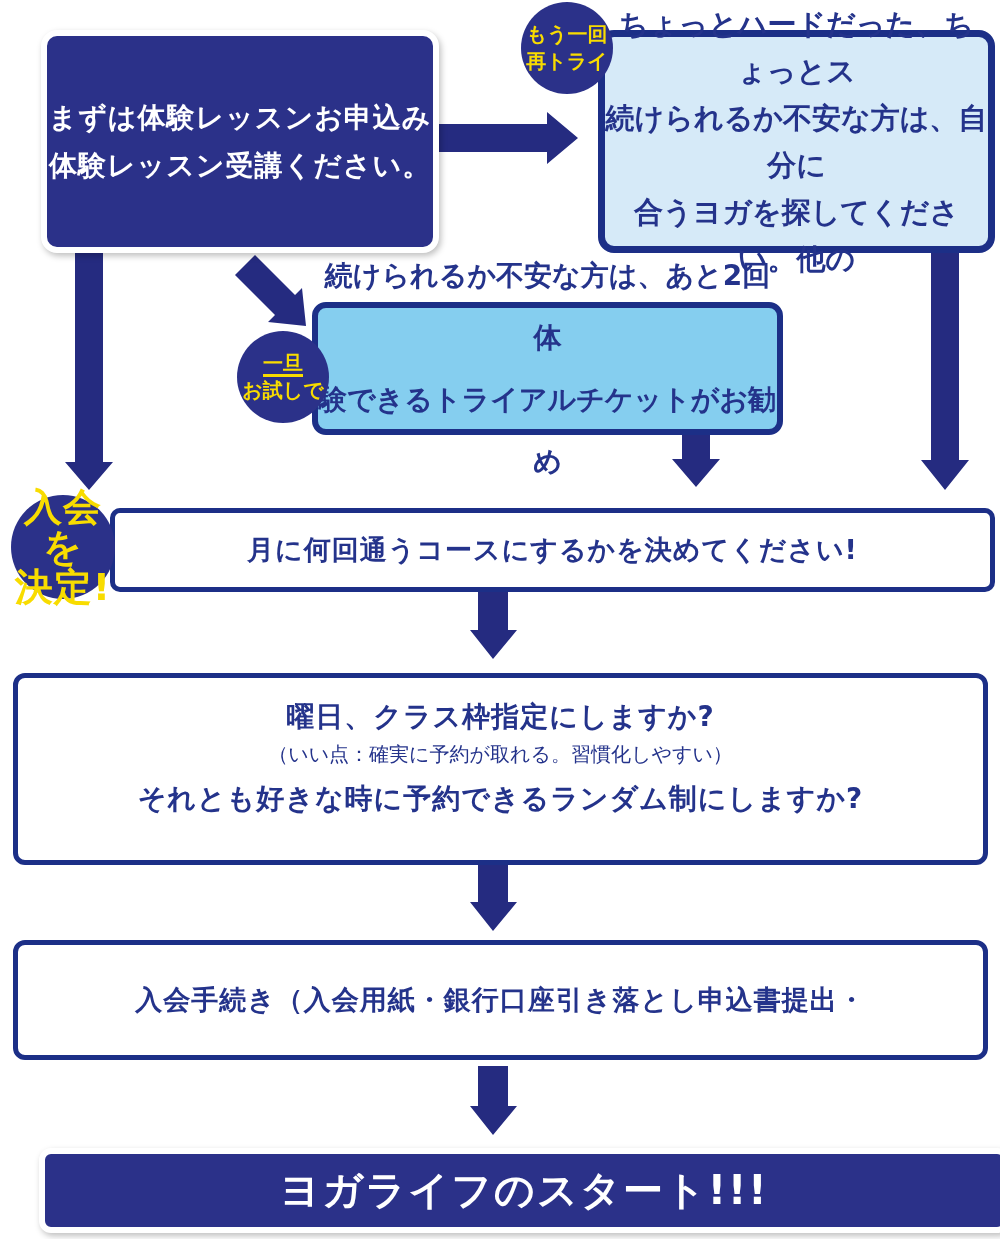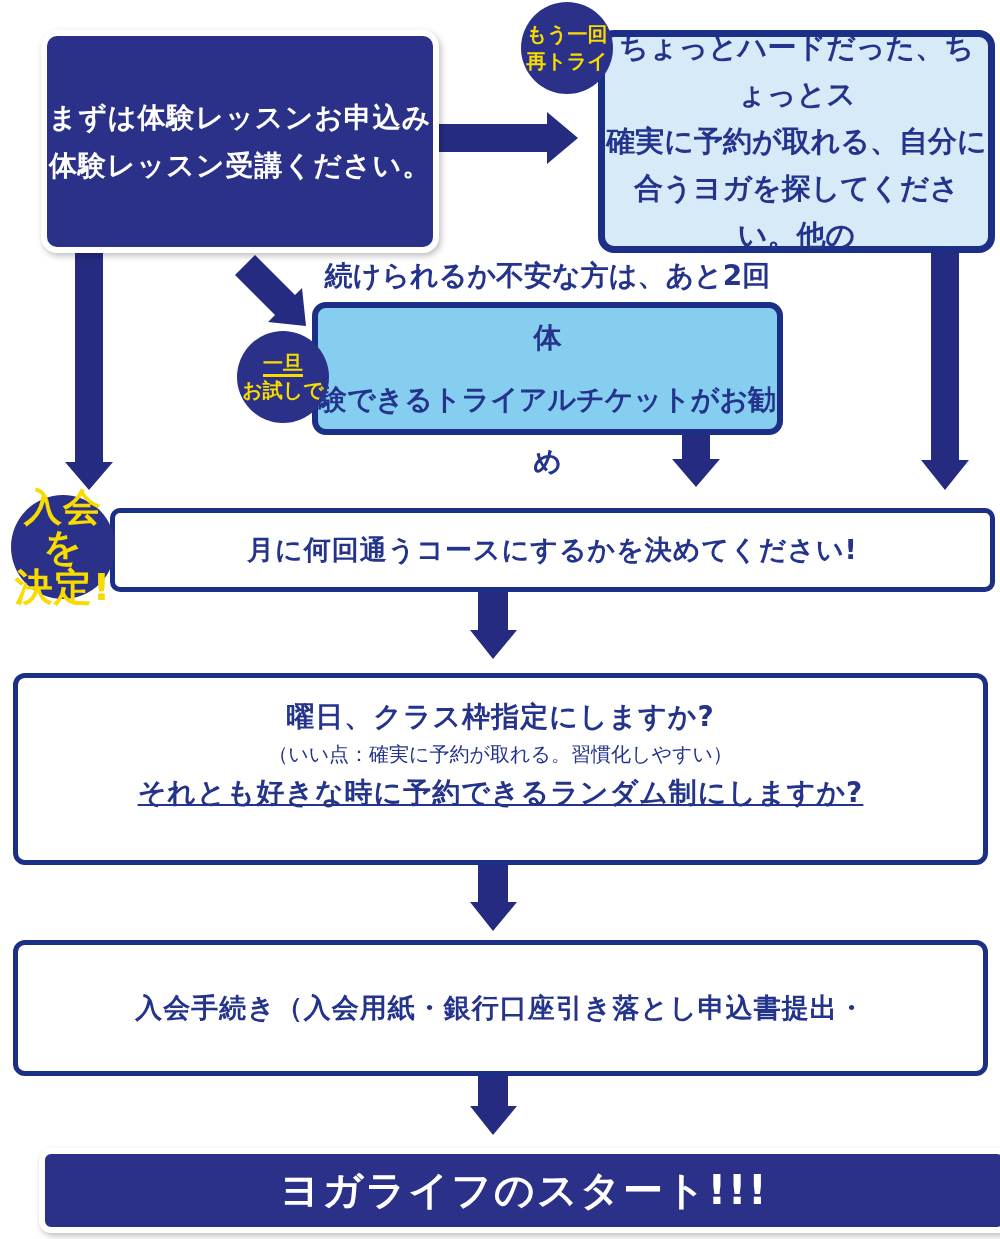--- a/index.html
+++ b/index.html
@@ -36,24 +36,24 @@
     background:#ffffff;
     border:5px solid var(--border_navy,#1c2f87);
     color:var(--text_navy,#24338b);
   }
   .course-box{left:110px;top:508px;width:885px;height:84px;border-radius:10px;
     font-size:27px;font-weight:700;letter-spacing:1px;}
   .schedule-box{left:13px;top:673px;width:975px;height:192px;border-radius:12px;
     justify-content:flex-start;padding-top:20px;}
   .schedule-box .q1{font-size:28px;font-weight:700;line-height:38px;letter-spacing:1px;}
   .schedule-box .note1{font-size:20px;font-weight:500;line-height:36px;}
-  .schedule-box .q2{font-size:28px;font-weight:700;line-height:42px;letter-spacing:1px;text-decoration:underline;}
+  .schedule-box .q2{font-size:28px;font-weight:700;line-height:42px;letter-spacing:1px;margin-top:6px;}
   .schedule-box .note2{font-size:20px;font-weight:500;line-height:36px;margin-top:2px;}
   .hl{background:#ffffff;display:inline-block;padding:0 2px;margin:0 -1px;position:relative;z-index:3;}
-  .procedure-box{left:13px;top:940px;width:975px;height:136px;border-radius:12px;
+  .procedure-box{left:13px;top:940px;width:975px;height:120px;border-radius:12px;
     font-size:27px;font-weight:700;line-height:44px;letter-spacing:1px;}
   .goal-box{left:15px;top:1148px;width:970px;height:85px;border-radius:12px;
     font-size:40px;letter-spacing:2px;}
   .badge{
     position:absolute;border-radius:50%;z-index:3;
     background:var(--navy_fill,#2b3189);
     color:var(--yellow,#f8dc00);font-weight:700;
     display:flex;flex-direction:column;align-items:center;justify-content:center;text-align:center;
   }
   .badge-retry{left:521px;top:2px;width:92px;height:92px;font-size:20px;line-height:27px;}
@@ -82,21 +82,21 @@
     <div>体験レッスン受講ください。</div>
   </div>
 
   <div class="badge badge-retry">
     <div>もう一回</div>
     <div>再トライ</div>
   </div>
 
   <div class="box retry-box">
     <div>ちょっとハードだった、ちょっとス</div>
-    <div>確実に予約が取れる、自分に</div>
+    <div>続けられるか不安な方は、自分に</div>
     <div>合うヨガを探してください。他の</div>
   </div>
 
   <div class="badge badge-trial">
     <div class="u">一旦</div>
     <div>お試しで</div>
   </div>
 
   <div class="box trial-box">
     <div>続けられるか不安な方は、あと2回体</div>

